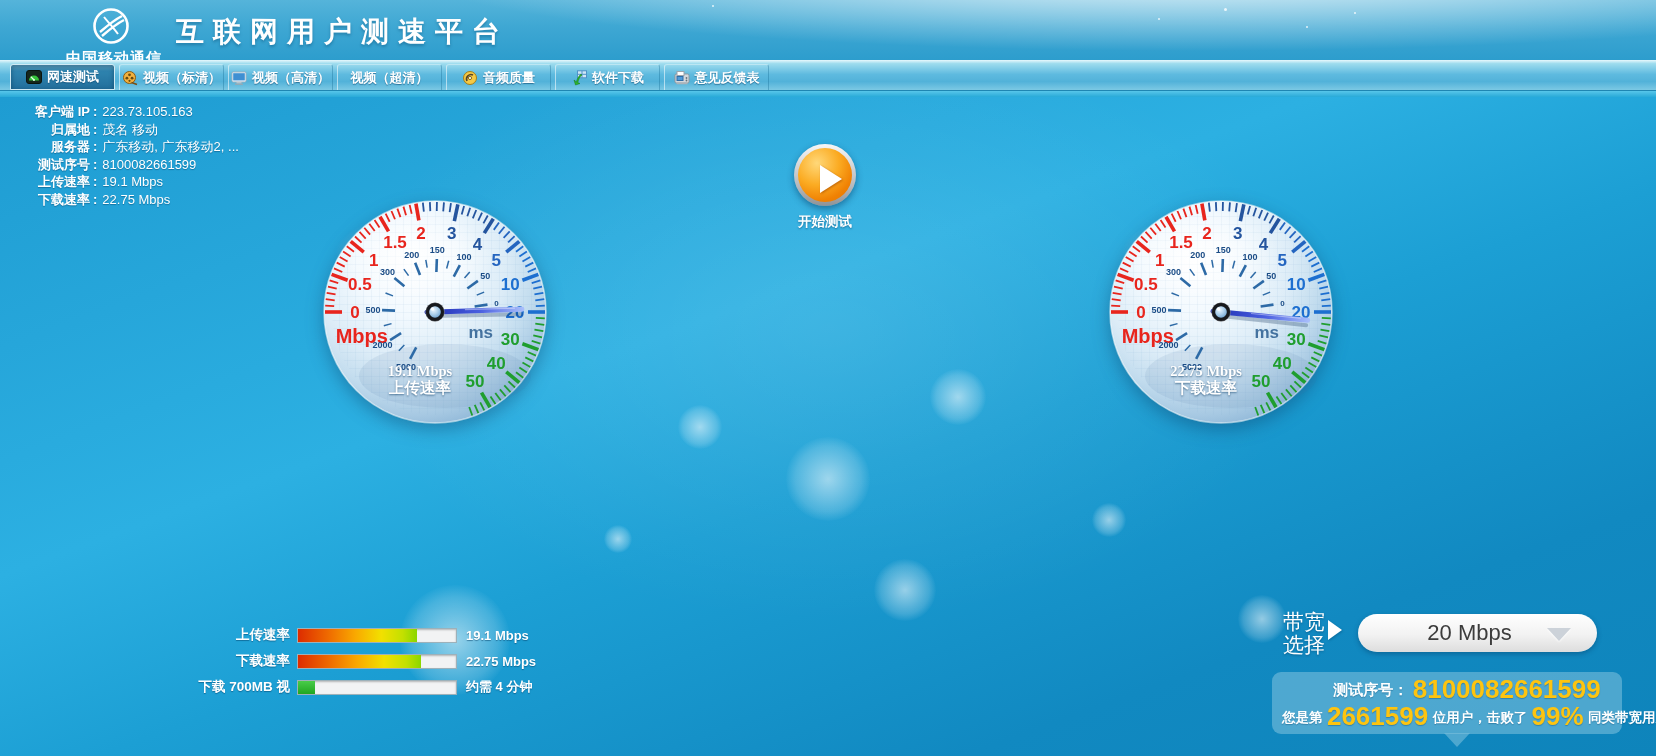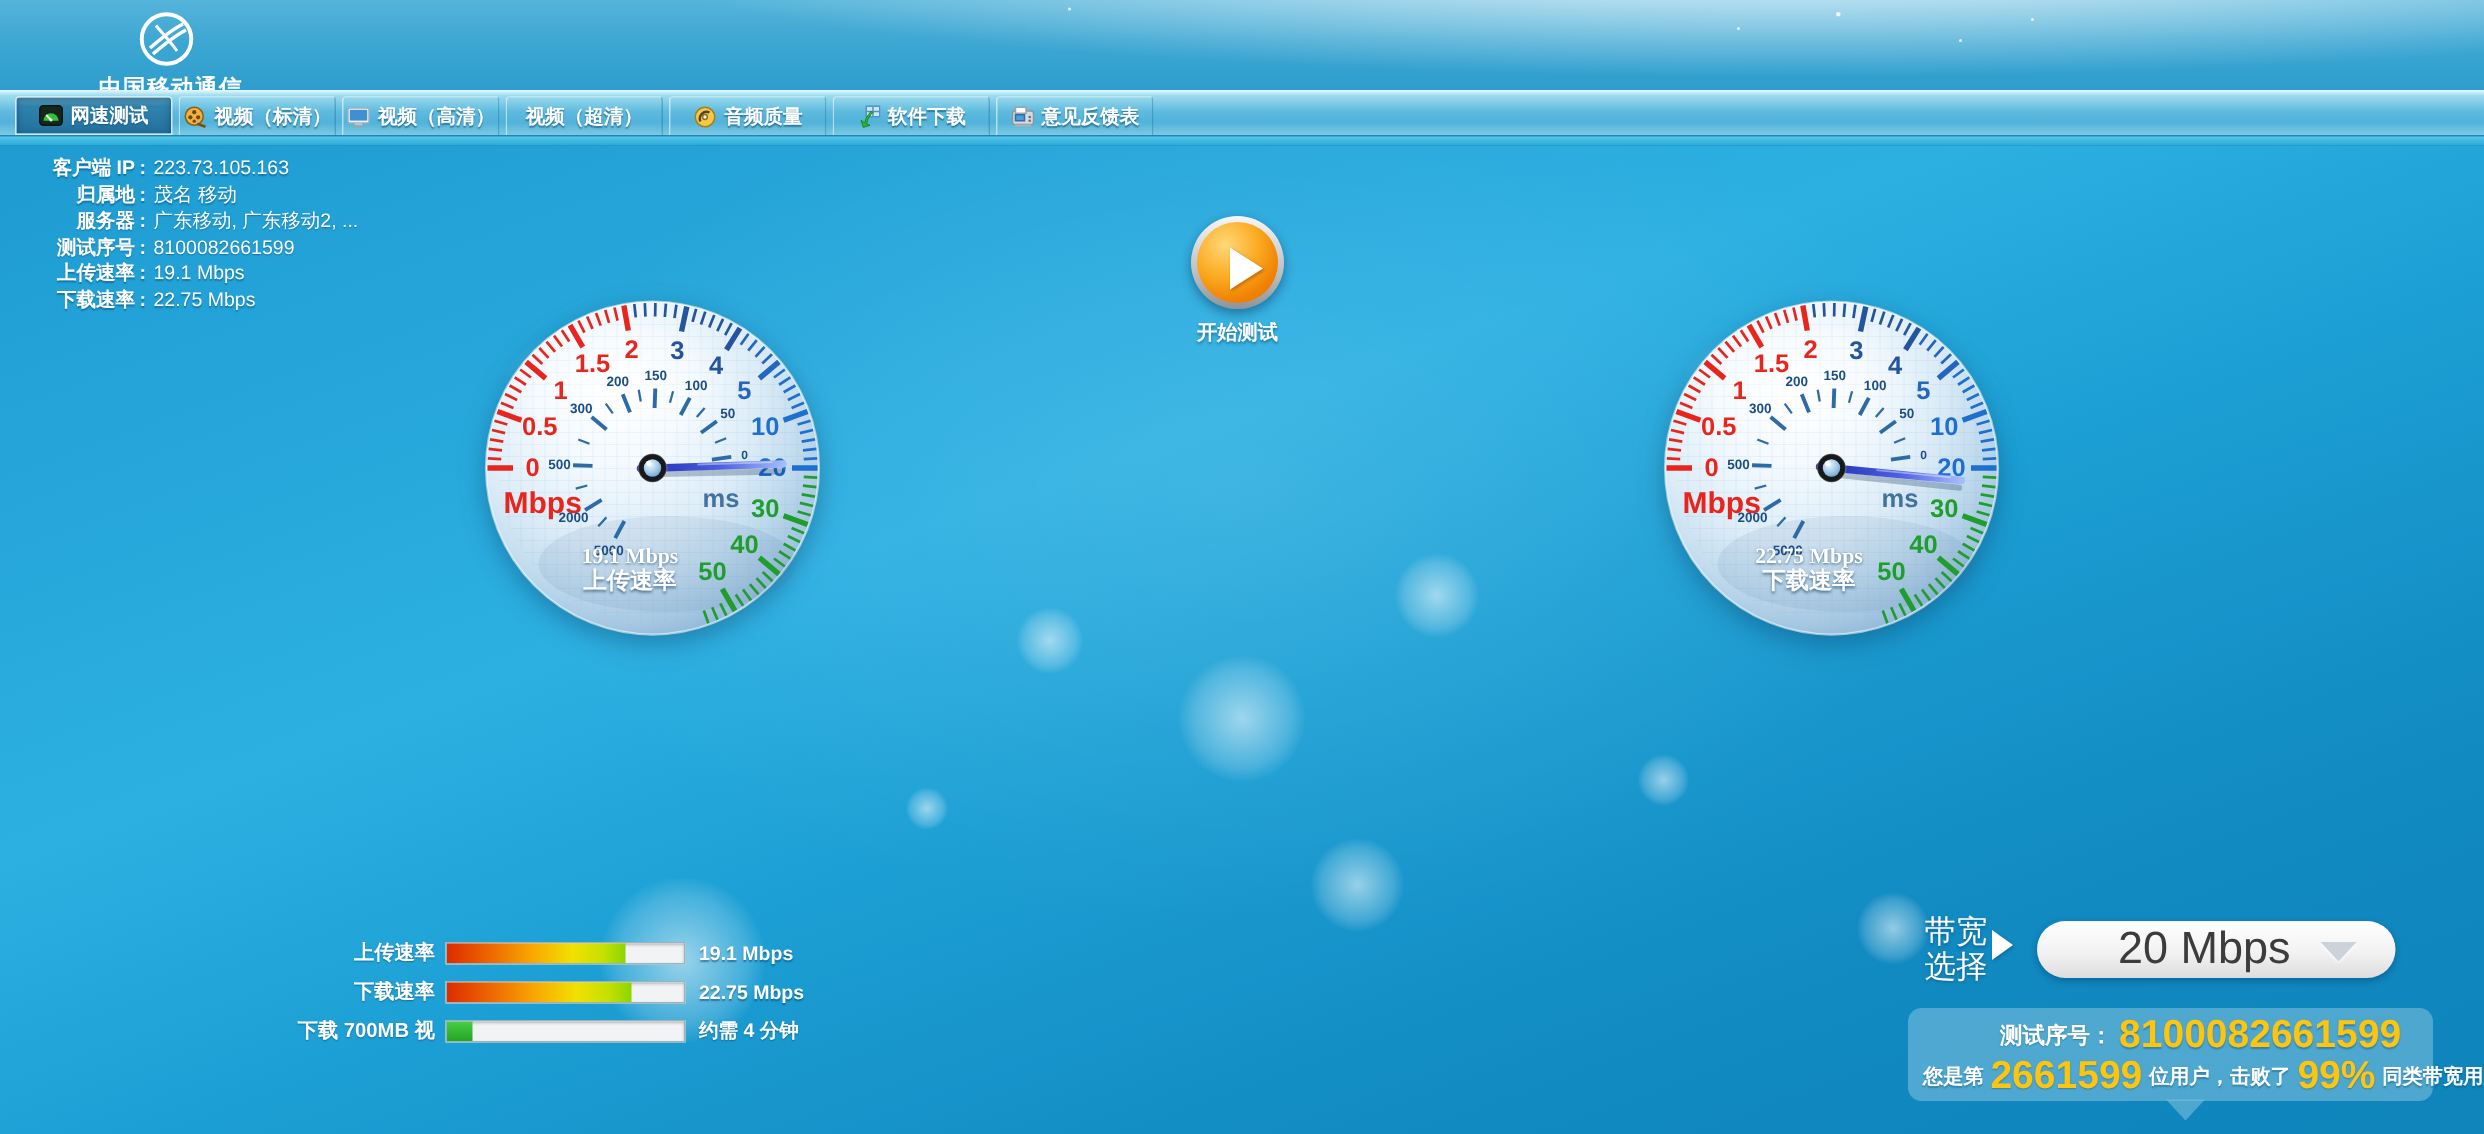--- a/index.html
+++ b/index.html
@@ -87,21 +87,21 @@
 
   
   .bw-label{position:absolute;left:1283px;top:610px;color:#fff;font-size:21px;line-height:23px;
     text-shadow:0 1px 2px rgba(0,60,100,.5);}
   .bw-arrow{position:absolute;left:1328px;top:620px;width:0;height:0;
     border-left:14px solid #fff;border-top:10px solid transparent;border-bottom:10px solid transparent;
     filter:drop-shadow(1px 1px 1px rgba(0,60,100,.35));}
   .bw-pill{position:absolute;left:1358px;top:614px;width:239px;height:38px;border-radius:19px;
     background:linear-gradient(180deg,#ffffff 0%,#f2f2f2 55%,#dddddd 100%);
     box-shadow:0 2px 5px rgba(0,40,80,.35);display:flex;align-items:center;justify-content:center;cursor:pointer;}
-  .bw-value{font-size:30px;color:#3c3c3c;margin-right:16px;}
+  .bw-value{font-size:22px;color:#3c3c3c;margin-right:16px;}
   .bw-chevron{position:absolute;right:26px;top:14px;width:0;height:0;
     border-left:12px solid transparent;border-right:12px solid transparent;border-top:13px solid #ccd2d9;
     filter:drop-shadow(0 1px 1px rgba(255,255,255,.9));}
 
   
   .result{position:absolute;left:1272px;top:672px;width:350px;height:62px;border-radius:9px;
     background:rgba(130,195,222,.55);color:#fff;text-shadow:0 1px 1px rgba(0,60,100,.35);}
   .result::after{content:"";position:absolute;left:172px;bottom:-13px;width:0;height:0;
     border-left:13px solid transparent;border-right:13px solid transparent;
     border-top:14px solid rgba(130,195,222,.55);}
@@ -135,20 +135,21 @@
           </svg>
         </span>
         <span>
           <div class="logo-cn">中国移动通信</div>
           <div class="logo-en">CHINA MOBILE</div>
         </span>
       </div>
       <div class="logo-sep"></div>
       <div class="logo-slogan">移动通信专家</div>
     </div>
+    <div class="app-title">互联网用户测速平台</div>
   </div>
 
   <div class="tabbar" id="tabbar">
       <div class="tab active">
     <span class="tab-icon">
           <svg width="16" height="16" viewBox="0 0 16 16">
             <rect x="0.5" y="1.5" width="15" height="13" rx="2.5" fill="#16261c" stroke="#0a140e"></rect>
             <path d="M3 11.5 A5 5 0 0 1 13 11.5 Z" fill="#35c23a"></path>
             <line x1="8" y1="11" x2="4.8" y2="7.6" stroke="#eaffea" stroke-width="1.3"></line>
             <circle cx="8" cy="11" r="1" fill="#dfffe2"></circle>

